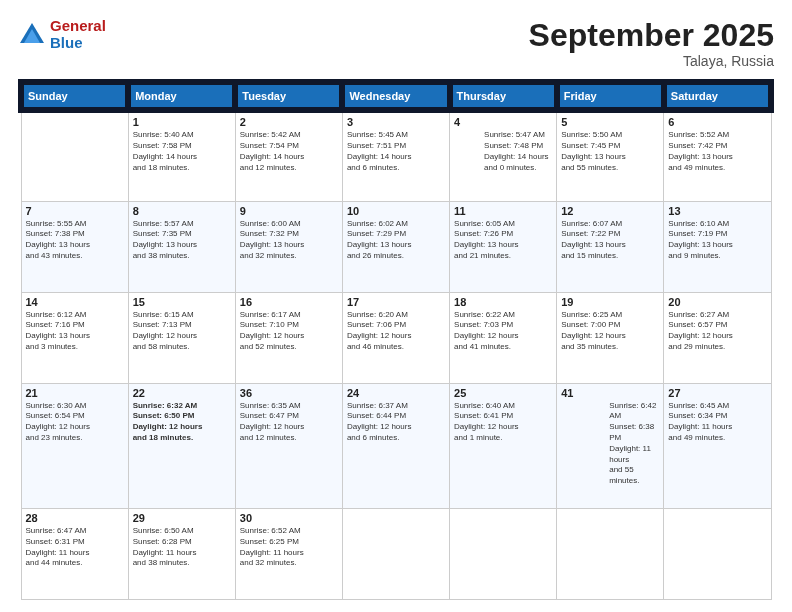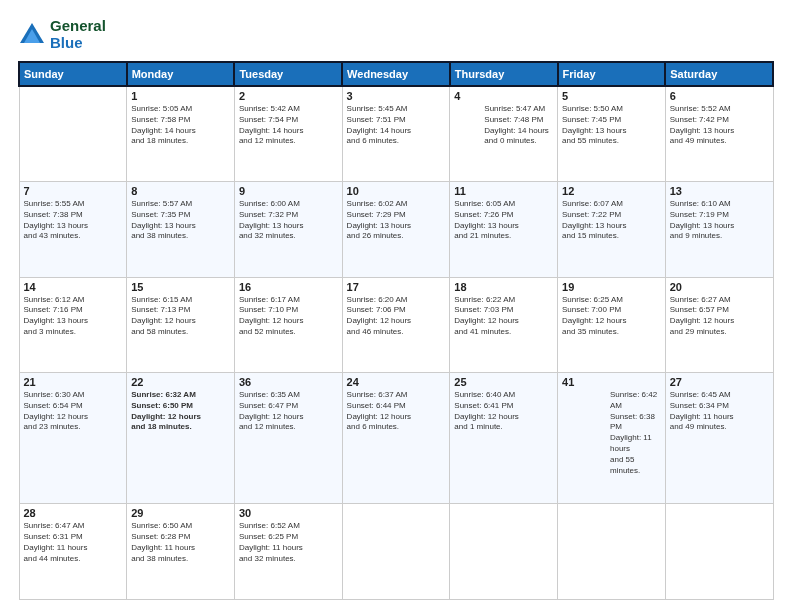--- a/index.html
+++ b/index.html
@@ -28,21 +28,21 @@
       align-items: center;
     }
     .logo-text {
       display: flex;
       flex-direction: column;
       line-height: 1.1;
     }
     .logo-general {
       font-size: 15px;
       font-weight: bold;
-      color: #14532d;
+      color: #b91c1c;
     }
     .logo-blue {
       font-size: 15px;
       font-weight: bold;
       color: #1a6fba;
     }
     .logo-icon {
       width: 28px;
       height: 28px;
       margin-right: 4px;
@@ -67,21 +67,21 @@
       width: 100%;
       table-layout: fixed;
     }
     .calendar th {
       background: #1a6fba;
       color: #fff;
       font-size: 11px;
       font-weight: bold;
       padding: 5px 4px;
       text-align: left;
-      border: 2px solid #0f172a;
+      border: 6px solid #0f172a;
     }
     .calendar td {
       border: 1px solid #ccc;
       vertical-align: top;
       padding: 3px 4px;
       font-size: 8.5px;
       color: #333;
       height: 78px;
     }
     .day-num {
@@ -117,40 +117,44 @@
     <div class="logo">
       <svg class="logo-icon" viewBox="0 0 28 28">
         <polygon points="14,2 26,22 2,22" fill="#1a6fba"></polygon>
         <polygon points="14,8 22,22 6,22" fill="#4a9fea"></polygon>
       </svg>
       <div class="logo-text">
         <span class="logo-general">General</span>
         <span class="logo-blue">Blue</span>
       </div>
     </div>
+    <div class="title-block">
+      <div class="month-title">September 2025</div>
+      <div class="location">Talaya, Russia</div>
+    </div>
   </div>
 
   <table class="calendar">
     <thead>
       <tr>
       <th>Sunday</th>
           <th>Monday</th>
           <th>Tuesday</th>
           <th>Wednesday</th>
           <th>Thursday</th>
           <th>Friday</th>
           <th>Saturday</th>
         </tr>
     </thead>
     <tbody id="calendar-body">
     <tr>
           <td class="empty-cell"></td>
           <td>
             <span class="day-num">1</span>
-            <div class="cell-text" style="white-space: pre-line;">Sunrise: 5:05 AM
+            <div class="cell-text" style="white-space: pre-line;">Sunrise: 5:40 AM
 Sunset: 7:58 PM
 Daylight: 14 hours
 and 18 minutes.</div>
           </td>
           <td>
             <span class="day-num">2</span>
             <div class="cell-text" style="white-space: pre-line;">Sunrise: 5:42 AM
 Sunset: 7:54 PM
 Daylight: 14 hours
 and 12 minutes.</div>

